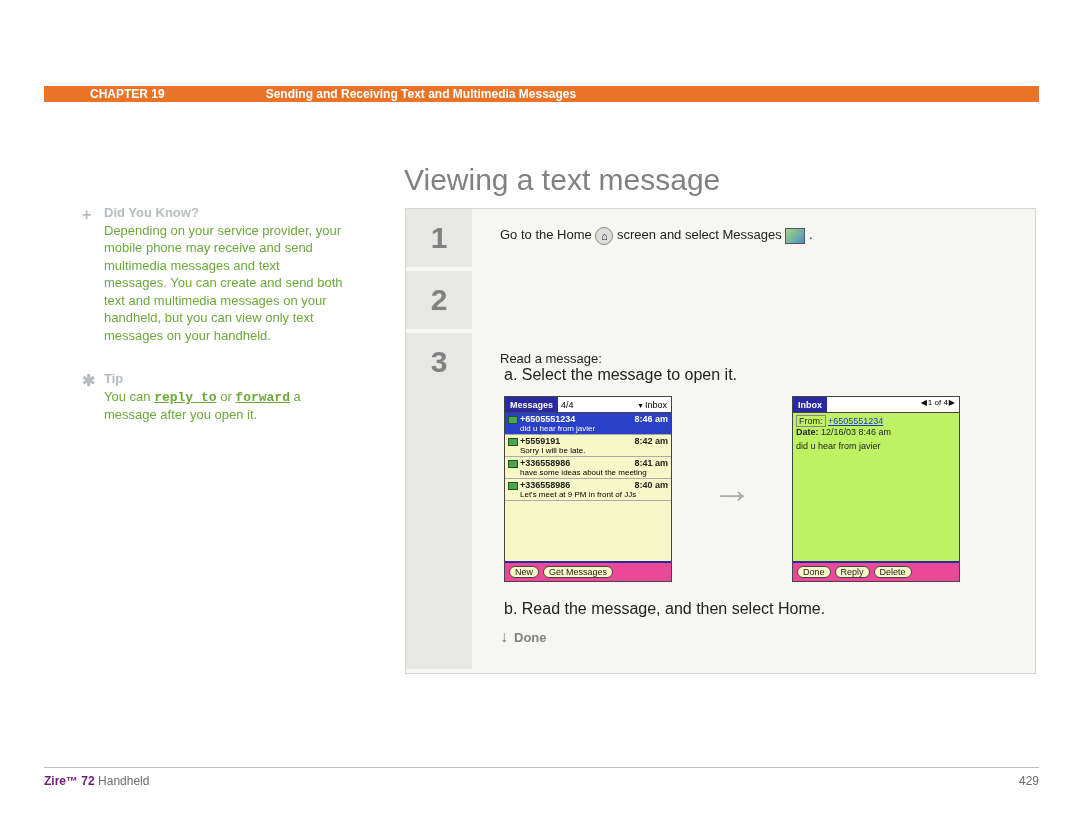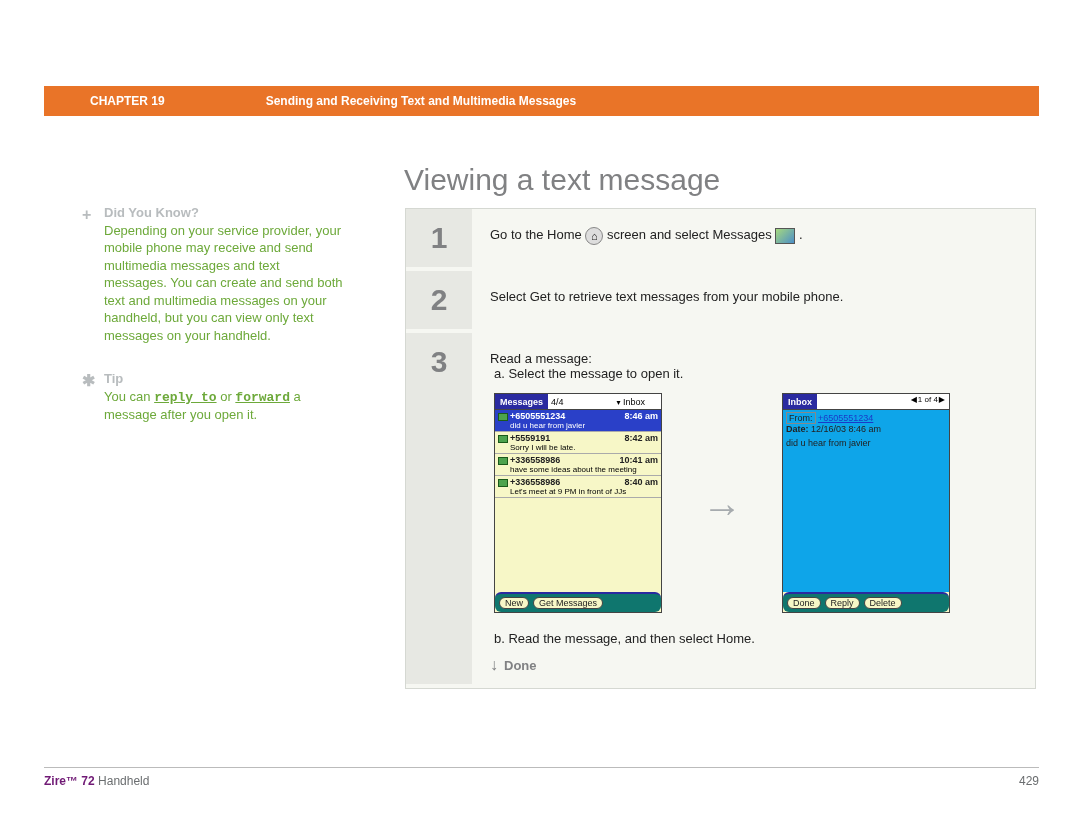--- a/index.html
+++ b/index.html
@@ -6,21 +6,21 @@
   body {
     font-family: Arial, Helvetica, sans-serif;
     background: #fff;
     width: 1080px;
     height: 834px;
     position: relative;
   }
   .orange-bar {
     position: absolute;
     top: 86px; left: 44px; right: 41px;
-    height: 30px;
+    height: 16px;
     background: #e97428;
     color: #fff;
     font-size: 12px;
     font-weight: bold;
     display: flex;
     align-items: center;
   }
   .chapter-label { margin-left: 46px; }
   .chapter-title { margin-left: 101px; }
   .page-title {
@@ -56,73 +56,73 @@
     background: #e7e8e3;
     text-align: center;
     font-size: 30px;
     font-weight: bold;
     color: #808183;
     padding: 12px 0;
     border-bottom: 4px solid #f6f7f2;
   }
   .step-body {
     flex: 1;
-    padding: 18px 22px 14px 18px;
+    padding: 18px 22px 14px 28px;
     font-size: 13px;
     color: #222;
   }
   .step-body p { }
   .inline-icon {
     display: inline-block;
     vertical-align: middle;
     width: 18px; height: 18px;
     border: 1px solid #888;
     border-radius: 50%;
     background: #ddd;
     font-size: 11px; text-align: center; line-height:16px;
   }
   .inline-icon2 {
     display: inline-block; vertical-align: middle;
     width: 20px; height: 16px;
     background: linear-gradient(135deg,#a6d97e,#4c8fc7);
     border: 1px solid #555;
   }
   .sub-list { margin-left: 4px; }
-  .sub-list li { list-style: none; margin-bottom: 10px; font-size:13px; }
+  .sub-list li { list-style: none; margin-bottom: 10px; font-size:16px; }
   .screenshots { display:flex; align-items:center; gap:40px; margin: 12px 0 18px 4px; }
   .palm-screen {
-    width: 168px; height: 220px;
+    width: 168px; height: 186px;
     border: 1px solid #444;
     background: #f7f7c7;
     font-family: Arial, sans-serif;
     position: relative;
     display:flex; flex-direction:column;
   }
   .ps-header {
     background: #fff;
     height: 16px;
     display:flex; align-items:center;
     font-size: 9px;
     border-bottom: 1px solid #444;
   }
   .ps-tab { background:#2a2aa0; color:#fff; padding:0 5px; height:100%; display:flex; align-items:center; font-weight:bold; }
   .ps-count { margin-left:3px; color:#000; }
-  .ps-inbox { margin-left:auto; margin-right:16px; color:#000; }
+  .ps-inbox { margin-left:auto; margin-right:4px; color:#000; }
   .ps-tri { font-size:8px; }
   .ps-list { flex:1; font-size:9px; }
   .ps-item { border-bottom:1px solid #aaa; padding:1px 3px; }
   .ps-item.selected { background:#2a40c8; color:#fff; }
   .ps-row1 { display:flex; justify-content:space-between; font-weight:bold; }
   .ps-snippet { font-size:8px; padding-left:12px; color:#000; }
   .ps-item.selected .ps-snippet{ color:#fff; }
   .ps-mailicon { display:inline-block; width:10px; height:8px; background:#4da34d; border:1px solid #1a5a1a; margin-right:2px; vertical-align:middle; }
-  .ps-footer { height:20px; border-top:2px solid #2a2aa0; display:flex; align-items:center; gap:4px; padding:0 4px; background:#0f766e;border-radius:6px;}
+  .ps-footer { height:20px; border-top:2px solid #2a2aa0; display:flex; align-items:center; gap:4px; padding:0 4px; background:#ec4899;}
   .ps-btn { border:1px solid #444; border-radius:8px; padding:0 5px; font-size:9px; background:#f7f7c7; }
   .arrow-big { font-size:40px; color:#a6abae; font-weight:bold; }
-  .ps-detail-body { flex:1; font-size:9px; padding:3px; background:#0ea5e9; }
+  .ps-detail-body { flex:1; font-size:9px; padding:3px; background:#bef264; }
   .ps-detail-body .ln { margin-bottom:1px; }
   .ps-link { color:#1a3ac8; text-decoration:underline; }
   .done-row { display:flex; align-items:center; gap:6px; color:#808183; font-weight:bold; font-size:13px; margin-top:4px; }
   .done-arrow { font-size:16px; }
   .footer-line {
     position: absolute;
     bottom: 46px; left:44px; right:41px;
     border-top: 1px solid #bbb;
     display:flex; justify-content:space-between;
     padding-top:6px;
@@ -167,21 +167,20 @@
     <div class="step-body">
       <span>Go to the Home </span>
       <span class="inline-icon">⌂</span>
       <span> screen and select Messages </span>
       <span class="inline-icon2"></span>
       <span> .</span>
     </div>
   </div>
   <div class="step-row">
     <div class="step-num">2</div>
-    <div class="step-body">Select Get to retrieve text messages from your mobile phone.</div>
   </div>
   <div class="step-row">
     <div class="step-num" style="min-height:340px;">3</div>
     <div class="step-body">
       <p>Read a message:</p>
       <ul class="sub-list">
         <li>a.  Select the message to open it.</li>
       </ul>
       <div class="screenshots">
 
@@ -202,21 +201,21 @@
             <div class="ps-item">
               <div class="ps-row1">
                   <span><span class="ps-mailicon"></span><span>+5559191</span></span>
                   <span>8:42 am</span>
                 </div>
               <div class="ps-snippet">Sorry I will be late.</div>
             </div>
             <div class="ps-item">
               <div class="ps-row1">
                   <span><span class="ps-mailicon"></span><span>+336558986</span></span>
-                  <span>10:41 am</span>
+                  <span>8:41 am</span>
                 </div>
               <div class="ps-snippet">have some ideas about the meeting</div>
             </div>
             <div class="ps-item">
               <div class="ps-row1">
                   <span><span class="ps-mailicon"></span><span>+336558986</span></span>
                   <span>8:40 am</span>
                 </div>
               <div class="ps-snippet">Let's meet at 9 PM in front of JJs</div>
             </div>

